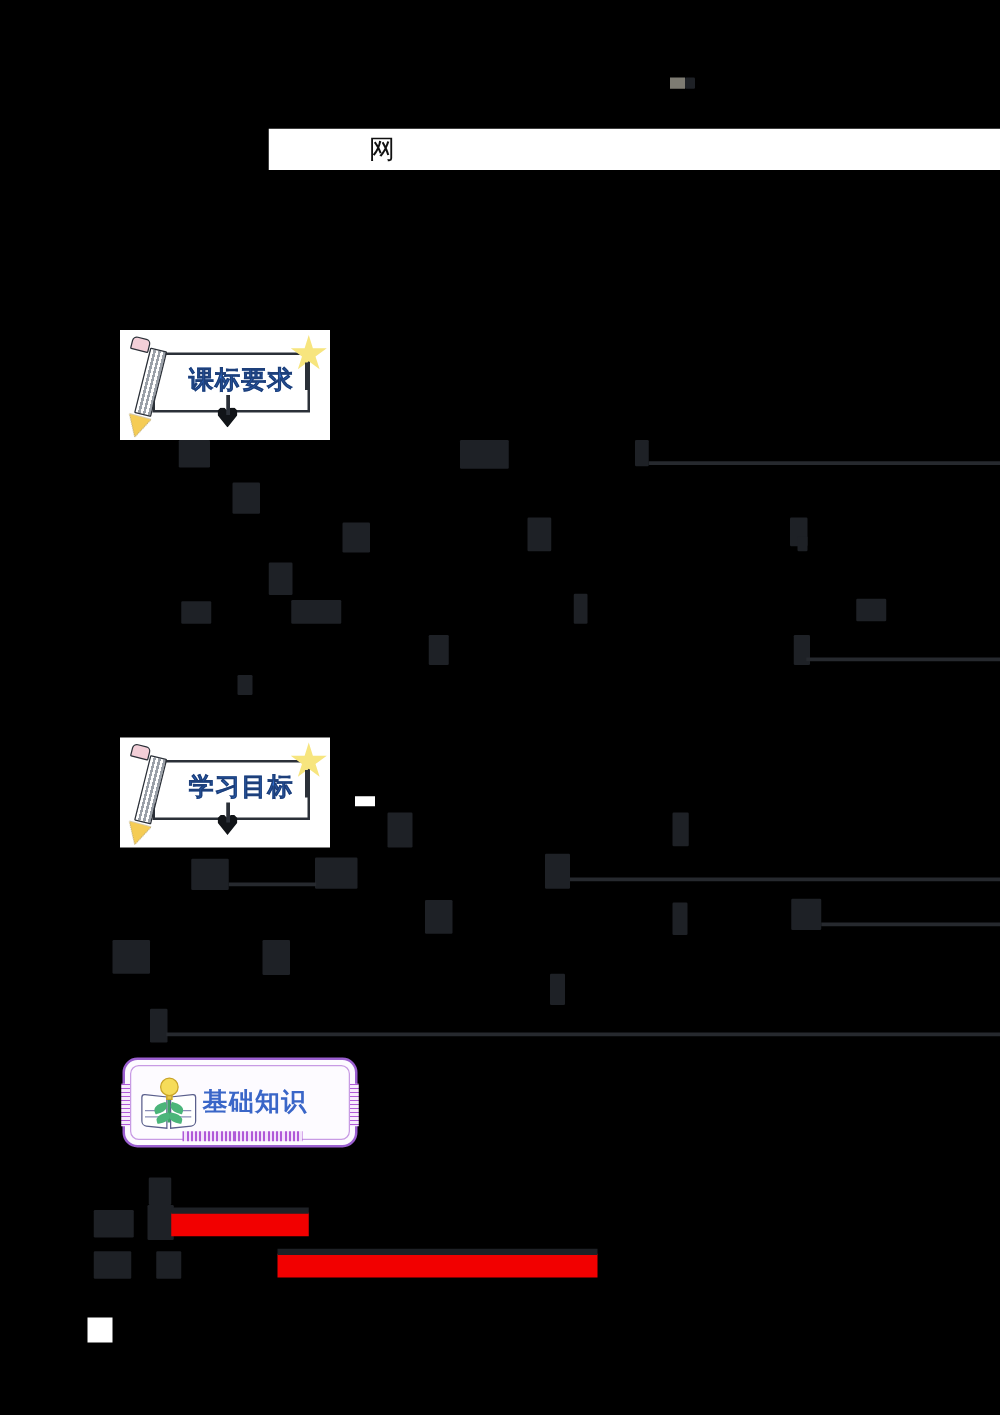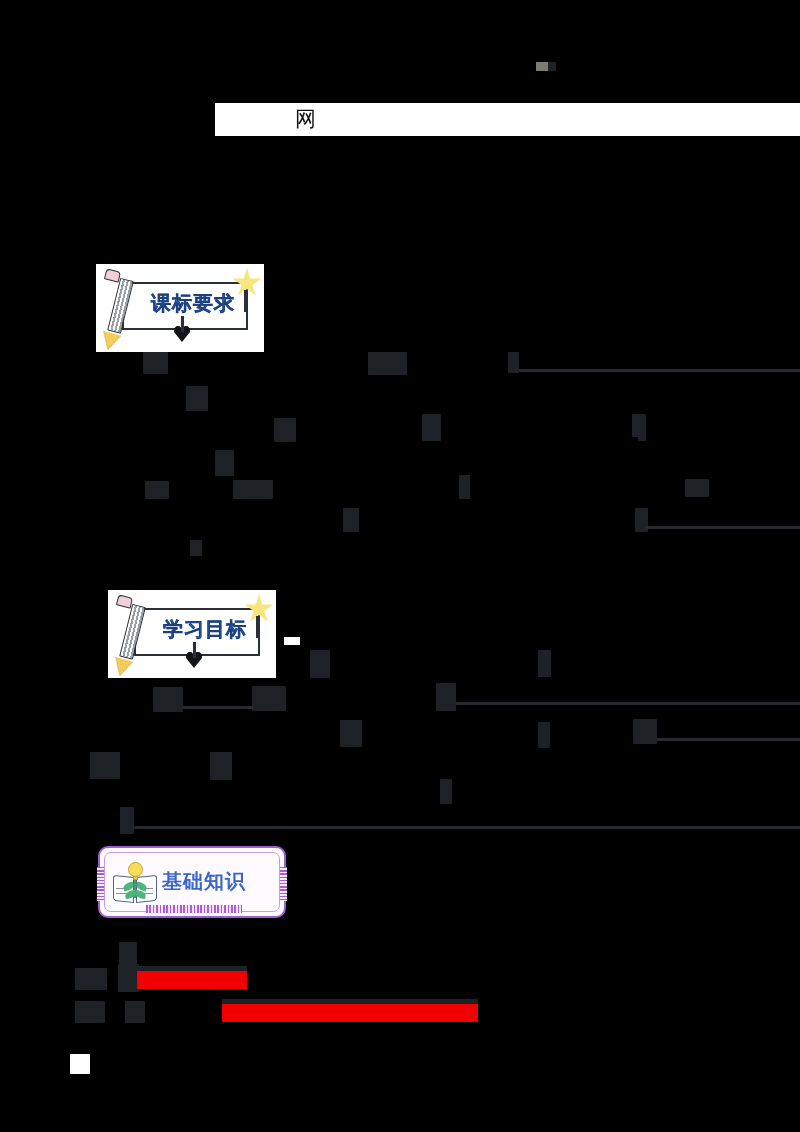--- a/index.html
+++ b/index.html
@@ -312,21 +312,21 @@
 <div class="blk" style="left:215px;top:450px;width:19px;height:26px;"></div>
 <div class="blk" style="left:145px;top:481px;width:24px;height:18px;"></div>
 <div class="blk" style="left:233px;top:480px;width:40px;height:19px;"></div>
 <div class="blk" style="left:459px;top:475px;width:11px;height:24px;"></div>
 <div class="blk" style="left:685px;top:479px;width:24px;height:18px;"></div>
 <div class="blk" style="left:343px;top:508px;width:16px;height:24px;"></div>
 <div class="blk" style="left:635px;top:508px;width:13px;height:24px;"></div>
 <div class="rule" style="left:645px;top:526px;width:155px;"></div>
 <div class="blk" style="left:190px;top:540px;width:12px;height:16px;"></div>
 
-<div class="banner-pencil" style="left:108px;top:562px;">
+<div class="banner-pencil" style="left:96px;top:562px;">
   <div class="frame"></div>
   <div class="pencil">
     <div class="eraser"></div>
     <div class="body"></div>
     <div class="tip"></div>
   </div>
   <div class="star"></div>
   <div class="vtick" style="left:148px;top:26px;height:22px;"></div>
   <div class="heart"></div>
   <div class="vtick" style="left:85px;top:52px;height:16px;"></div>
@@ -345,21 +345,21 @@
 <div class="blk" style="left:340px;top:720px;width:22px;height:27px;"></div>
 <div class="blk" style="left:538px;top:722px;width:12px;height:26px;"></div>
 <div class="blk" style="left:633px;top:719px;width:24px;height:25px;"></div>
 <div class="rule" style="left:657px;top:738px;width:143px;"></div>
 <div class="blk" style="left:90px;top:752px;width:30px;height:27px;"></div>
 <div class="blk" style="left:210px;top:752px;width:22px;height:28px;"></div>
 <div class="blk" style="left:440px;top:779px;width:12px;height:25px;"></div>
 <div class="blk" style="left:120px;top:807px;width:14px;height:27px;"></div>
 <div class="rule" style="left:133px;top:826px;width:667px;"></div>
 
-<div class="banner-book" style="left:98px;top:846px;">
+<div class="banner-book" style="left:98px;top:846px;border-radius:12px;">
   <div class="inner"></div>
   <div class="side-ticks l"></div>
   <div class="side-ticks r"></div>
   <div class="book">
     <div class="pg l"></div>
     <div class="pg r"></div>
     <div class="line" style="left:4px;top:26px;width:14px;"></div>
     <div class="line" style="left:4px;top:31px;width:14px;"></div>
     <div class="line" style="left:27px;top:26px;width:14px;"></div>
     <div class="line" style="left:27px;top:31px;width:14px;"></div>

